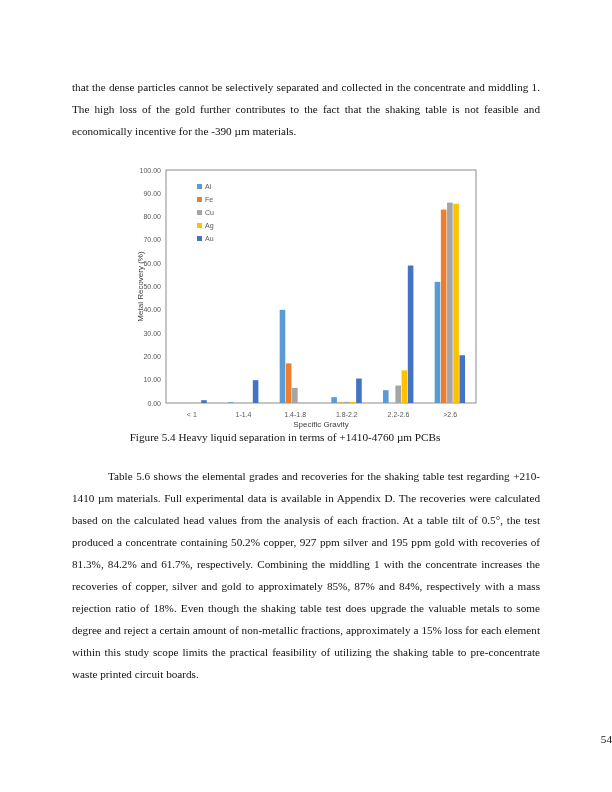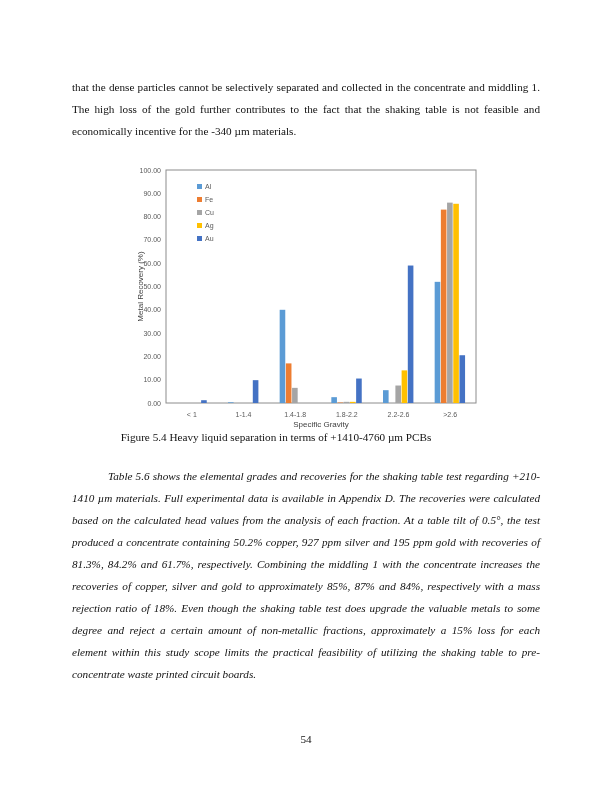--- a/index.html
+++ b/index.html
@@ -1,27 +1,27 @@
 <!DOCTYPE html>
 <html><head>
 <meta charset="utf-8">
 <style>
   html, body { margin: 0; padding: 0; background: #ffffff; }
   body { width: 612px; height: 792px; position: relative; overflow: hidden; font-family: "Liberation Serif", serif; color: #111; }
   .para { position: absolute; left: 72px; width: 468px; font-size: 11.2px; line-height: 22px; text-align: justify; text-align-last: left; }
-  .para.indent { text-indent: 36px; font-style: italic; }
-  .caption { position: absolute; left: 0; width: 552px; top: 431px; text-align: center; font-size: 11.2px; }
-  .page-num { position: absolute; left: 0; width: 612px; top: 733px; text-align: center; font-size: 11.2px; }
+  .para.indent { text-indent: 36px; }
+  .caption { position: absolute; left: 9px; width: 552px; top: 431px; text-align: center; font-size: 11.2px; }
+  .page-num { position: absolute; left: 0; width: 612px; top: 733px; text-align: right; font-size: 11.2px; }
   .chart { position: absolute; left: 130px; top: 160px; width: 350px; height: 270px; font-family: "Liberation Sans", sans-serif; }
   .chart svg text { font-family: "Liberation Sans", sans-serif; }
 </style>
 </head>
 <body>
 
-<div class="para" style="top:76px;">that the dense particles cannot be selectively separated and collected in the concentrate and middling 1. The high loss of the gold further contributes to the fact that the shaking table is not feasible and economically incentive for the -340 µm materials.</div>
+<div class="para" style="top:76px;">that the dense particles cannot be selectively separated and collected in the concentrate and middling 1. The high loss of the gold further contributes to the fact that the shaking table is not feasible and economically incentive for the -390 µm materials.</div>
 
 <div class="chart">
   <svg id="chart-svg" width="350" height="270">
       <rect x="36" y="10" width="310" height="233" fill="none" stroke="#8c8c8c" stroke-width="1"></rect>
       <text x="31" y="245.5" font-size="7" fill="#595959" text-anchor="end">0.00</text>
       <text x="31" y="222.2" font-size="7" fill="#595959" text-anchor="end">10.00</text>
       <text x="31" y="198.9" font-size="7" fill="#595959" text-anchor="end">20.00</text>
       <text x="31" y="175.60000000000002" font-size="7" fill="#595959" text-anchor="end">30.00</text>
       <text x="31" y="152.3" font-size="7" fill="#595959" text-anchor="end">40.00</text>
       <text x="31" y="129" font-size="7" fill="#595959" text-anchor="end">50.00</text>

